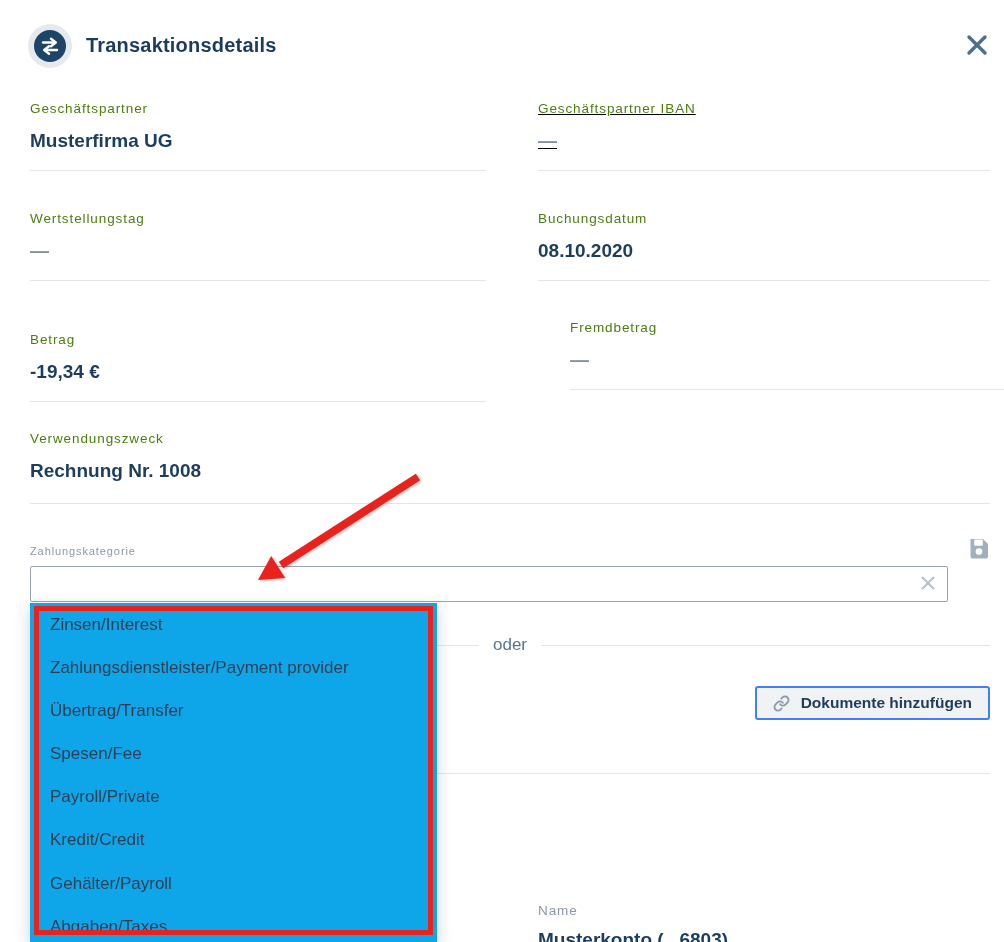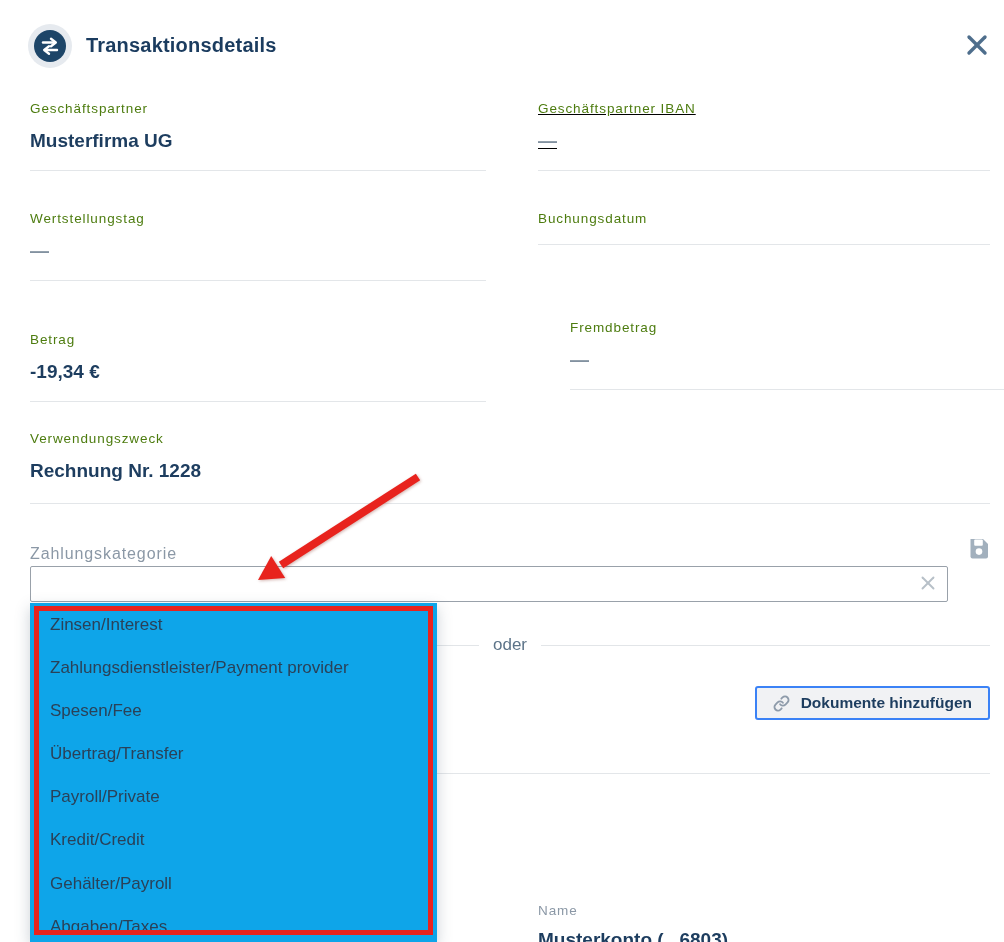--- a/index.html
+++ b/index.html
@@ -48,21 +48,21 @@
     line-height: 24px;
   }
   .field .f-value.empty { color: #8291a0; }
   .field .f-divider {
     margin-top: 17px; height: 1px; background: #e3e6e9;
   }
 
   
   .cat-label {
     position: absolute; left: 30px; top: 545px;
-    font-size: 16px; color: #8b98a6; letter-spacing: 0.9px;
+    font-size: 11px; color: #8b98a6; letter-spacing: 0.9px;
   }
   .save-btn {
     position: absolute; left: 967px; top: 538px;
     width: 22px; height: 22px;
     background: none; border: none; padding: 0; cursor: pointer;
   }
   .cat-input {
     position: absolute; left: 30px; top: 566px;
     width: 918px; height: 36px; box-sizing: border-box;
     border: 1px solid #99a1aa; border-radius: 2px;
@@ -180,37 +180,38 @@
     <div class="f-divider"></div>
   </div>
 
   <div class="field" style="left:30px; top:211px; width:456px;">
     <div class="f-label">Wertstellungstag</div>
     <div class="f-value empty">—</div>
     <div class="f-divider"></div>
   </div>
   <div class="field" style="left:538px; top:211px; width:452px;">
     <div class="f-label">Buchungsdatum</div>
+    <div class="f-value">08.10.2020</div>
     <div class="f-divider"></div>
   </div>
 
   <div class="field" style="left:30px; top:332px; width:456px;">
     <div class="f-label">Betrag</div>
     <div class="f-value">-19,34 €</div>
     <div class="f-divider"></div>
   </div>
   <div class="field" style="left:538px; top:320px; width:452px;margin-left:32px;">
     <div class="f-label">Fremdbetrag</div>
     <div class="f-value empty">—</div>
     <div class="f-divider"></div>
   </div>
 
   <div class="field" style="left:30px; top:431px; width:456px;">
     <div class="f-label">Verwendungszweck</div>
-    <div class="f-value">Rechnung Nr. 1228</div>
+    <div class="f-value">Rechnung Nr. 1008</div>
   </div>
   <div class="section-divider" style="top:503px;"></div>
 
   <div class="cat-label">Zahlungskategorie</div>
   <button class="save-btn" title="">
     <svg width="21" height="21" viewBox="0 0 21 21">
       <path d="M2.5 1 H15 L20 6 V18.5 A2 2 0 0 1 18 20.5 H4.5 A2 2 0 0 1 2.5 18.5 Z" fill="#a2b0bd"></path>
       <rect x="6.2" y="1.6" width="8.6" height="6.2" rx="1" fill="#ffffff"></rect>
       <circle cx="11" cy="13.6" r="3.3" fill="#ffffff"></circle>
     </svg>
@@ -239,22 +240,22 @@
 
   <div class="section-divider"></div>
 
   <div class="acct-label">Name</div>
   <div class="acct-value">Musterkonto (...6803)</div>
 
   <div class="dropdown">
 
   <div class="dd-item">Zinsen/Interest</div>
       <div class="dd-item">Zahlungsdienstleister/Payment provider</div>
+      <div class="dd-item">Übertrag/Transfer</div>
       <div class="dd-item">Spesen/Fee</div>
-      <div class="dd-item">Übertrag/Transfer</div>
       <div class="dd-item">Payroll/Private</div>
       <div class="dd-item">Kredit/Credit</div>
       <div class="dd-item">Gehälter/Payroll</div>
       <div class="dd-item">Abgaben/Taxes</div>
     </div>
 
   <div class="annotation-box"></div>
 
   <svg class="annotation-arrow" viewBox="0 0 200 130">
     <line x1="183" y1="15" x2="46" y2="103" stroke="#e8231d" stroke-width="8"></line>

